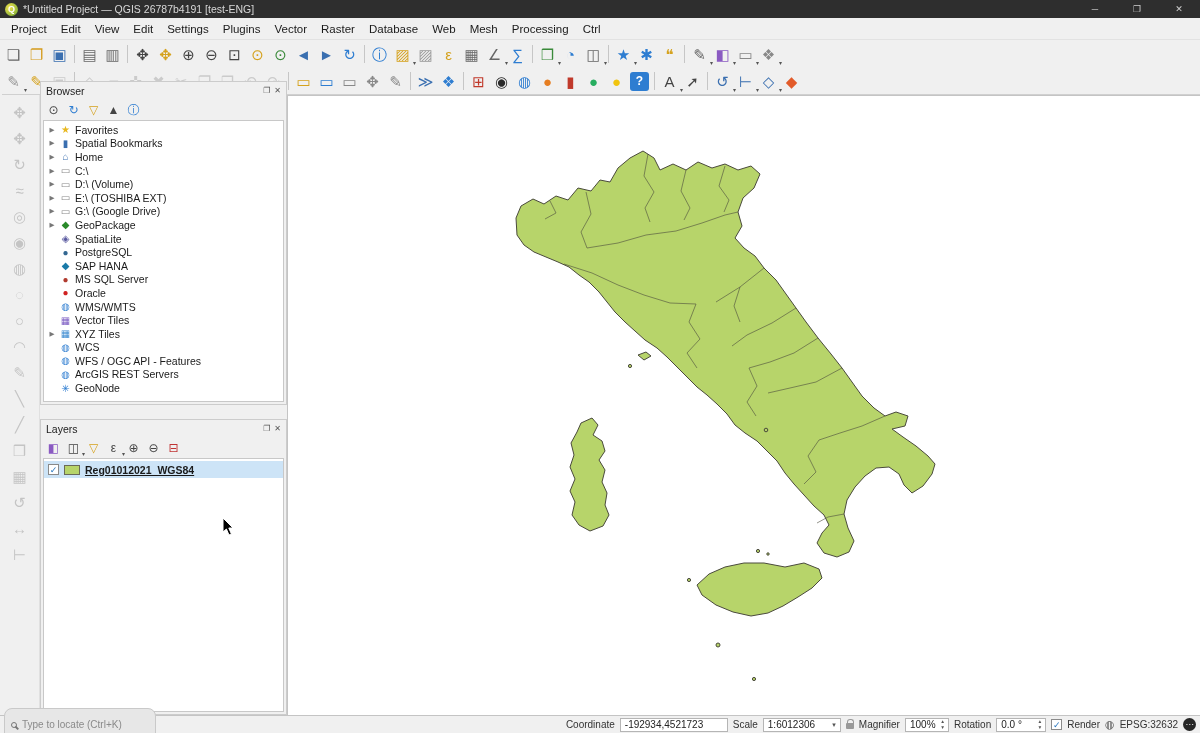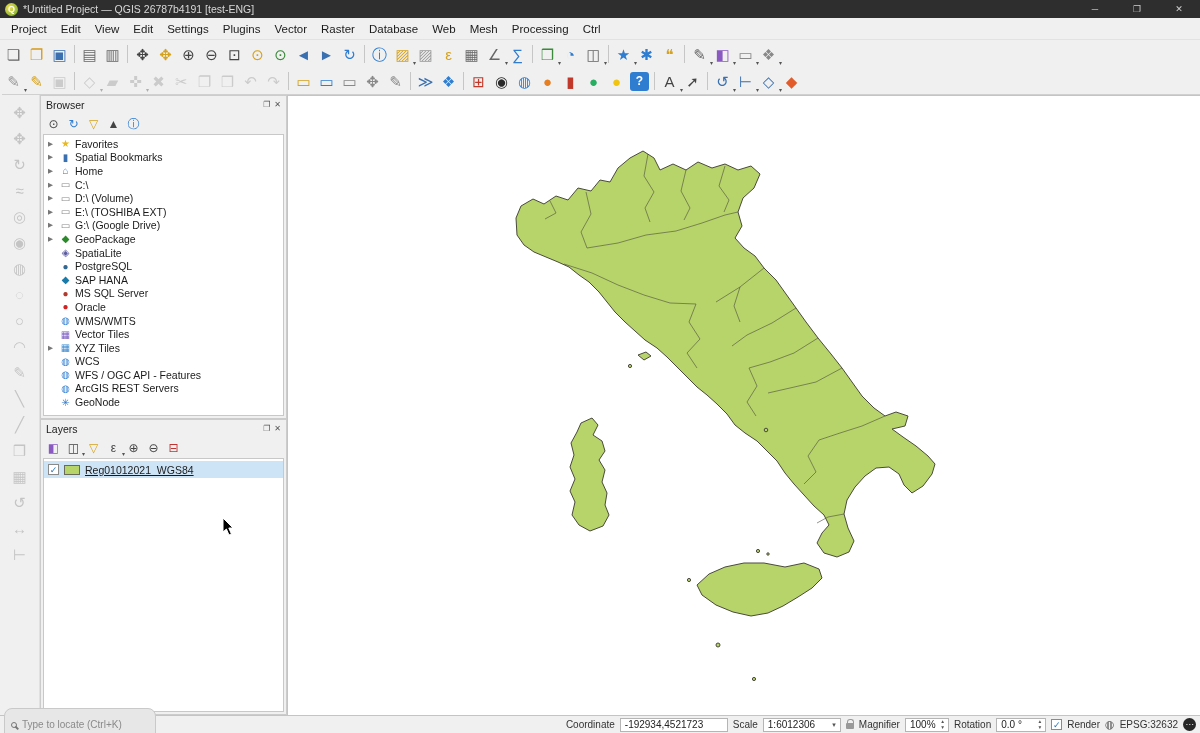--- a/index.html
+++ b/index.html
@@ -35,38 +35,38 @@
   .tsep{width:1px;height:18px;background:#c6c6c6;margin:0 3px;flex:0 0 auto;}
 
   
   .left-toolbar{position:absolute;left:0;top:95px;width:40px;bottom:18px;background:#f0f0f0;
     display:flex;flex-direction:column;align-items:center;padding-top:6px;gap:3px;
     border-right:1px solid #e0e0e0;}
 
   
   .panel{position:absolute;left:40px;width:247px;background:#f0f0f0;border:1px solid #cccccc;
     display:flex;flex-direction:column;}
-  #browser-panel{top:95px;height:324px;}
+  #browser-panel{top:81px;height:324px;text-align:center;}
   #layers-panel{top:419px;height:296px;}
   .panel-header{height:17px;display:flex;align-items:center;padding:0 5px;font-size:10.5px;color:#222;}
   .panel-header .btns{margin-left:auto;display:flex;gap:4px;color:#555;font-size:8px;}
   .panel-toolbar{height:21px;display:flex;align-items:center;padding:0 3px;gap:1px;}
   .panel-toolbar .tbi{width:19px;height:19px;}
   .panel-toolbar .tbi .g{font-size:12px;}
   .panel-body{flex:1;background:#fff;border:1px solid #c8c8c8;margin:0 2px 2px 2px;
     overflow:hidden;font-size:10.5px;color:#1a1a1a;padding-top:2px;}
   .tree-row{display:flex;align-items:center;height:13.6px;padding-left:4px;gap:3px;white-space:nowrap;}
   .tree-arrow{width:8px;font-size:6.5px;color:#777;flex:0 0 auto;}
   .tree-icon{width:13px;font-size:10px;display:flex;justify-content:center;flex:0 0 auto;}
   .layer-row{display:flex;align-items:center;height:17px;padding-left:4px;gap:5px;}
   .layer-row.sel{background:#cde4f7;}
   .cb{width:11px;height:11px;border:1px solid #8a8a8a;background:#fff;display:flex;align-items:center;
     justify-content:center;font-size:9px;color:#2675bf;flex:0 0 auto;}
   .swatch{width:16px;height:10px;border:1px solid #6a6a5a;flex:0 0 auto;}
-  .layer-label{font-weight:normal;text-decoration:underline;font-size:10.5px;}
+  .layer-label{font-weight:bold;text-decoration:underline;font-size:10.5px;}
 
   
   .map-canvas{position:absolute;left:287px;top:95px;width:913px;height:620px;background:#ffffff;
     border-left:1px solid #c4c4c4;border-top:1px solid #c4c4c4;}
   .map-canvas svg{display:block;}
 
   
   .statusbar{position:absolute;left:0;right:0;bottom:0;height:18px;background:#f0f0f0;
     border-top:1px solid #c4c4c4;display:flex;align-items:center;font-size:10px;color:#333;
     padding:0 4px;gap:5px;white-space:nowrap;}

